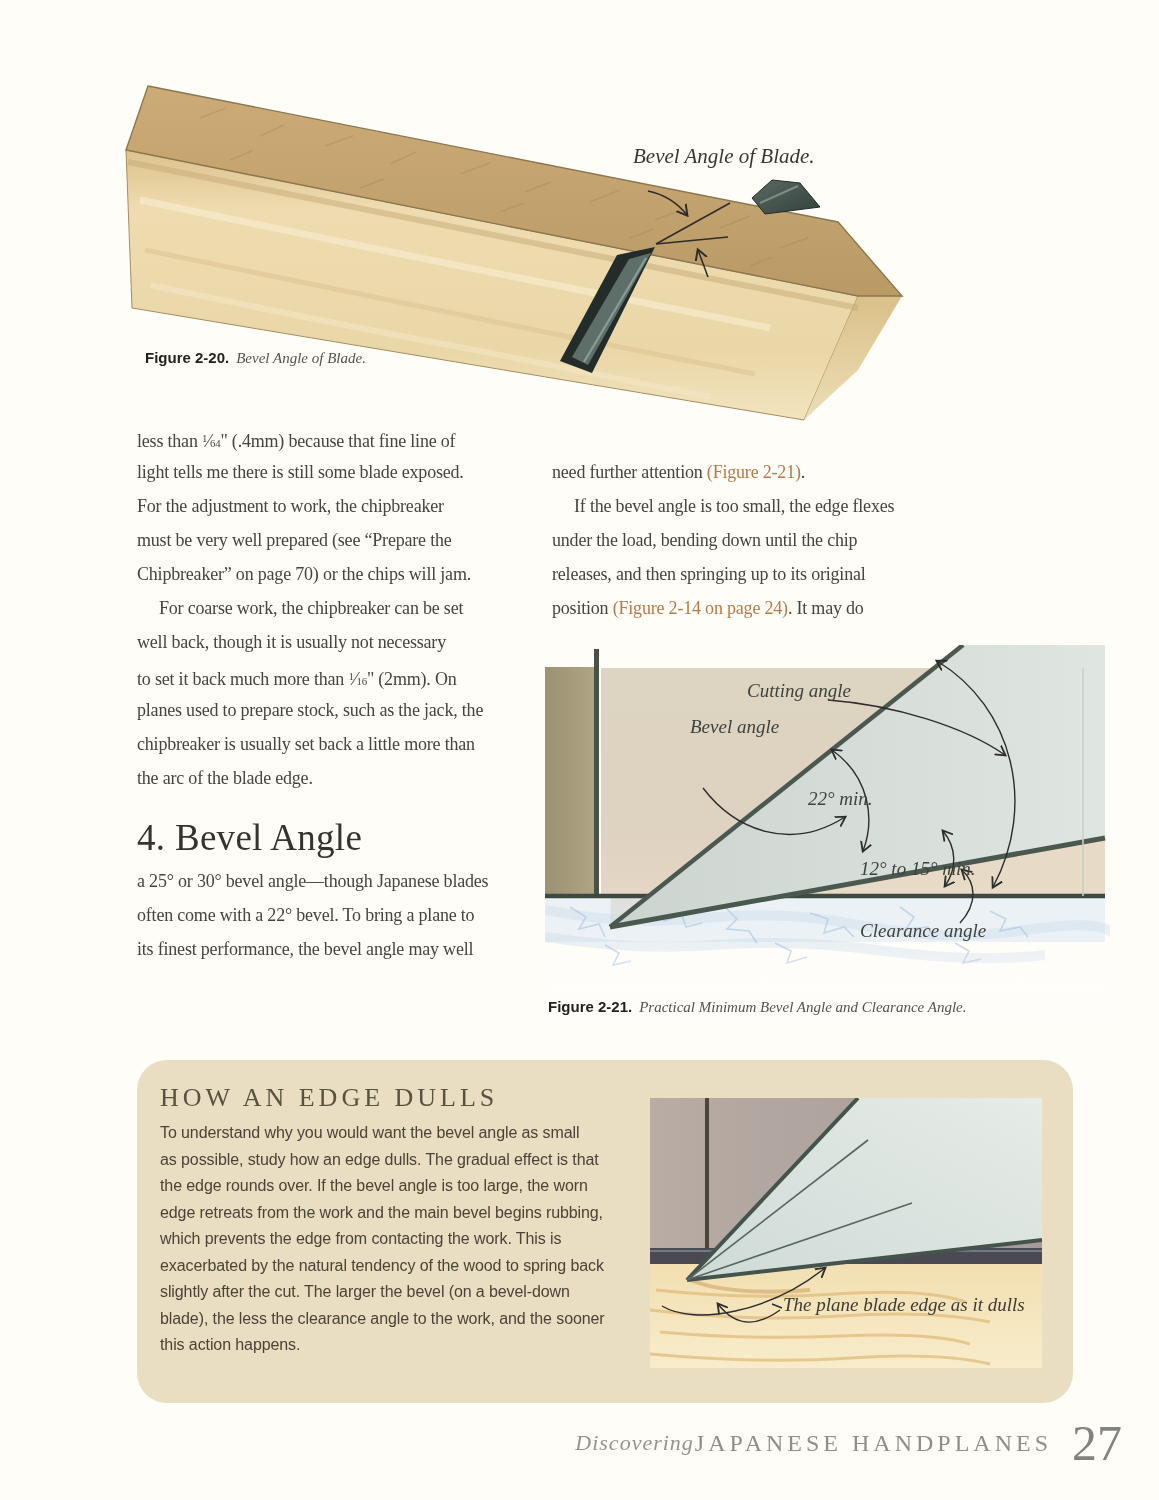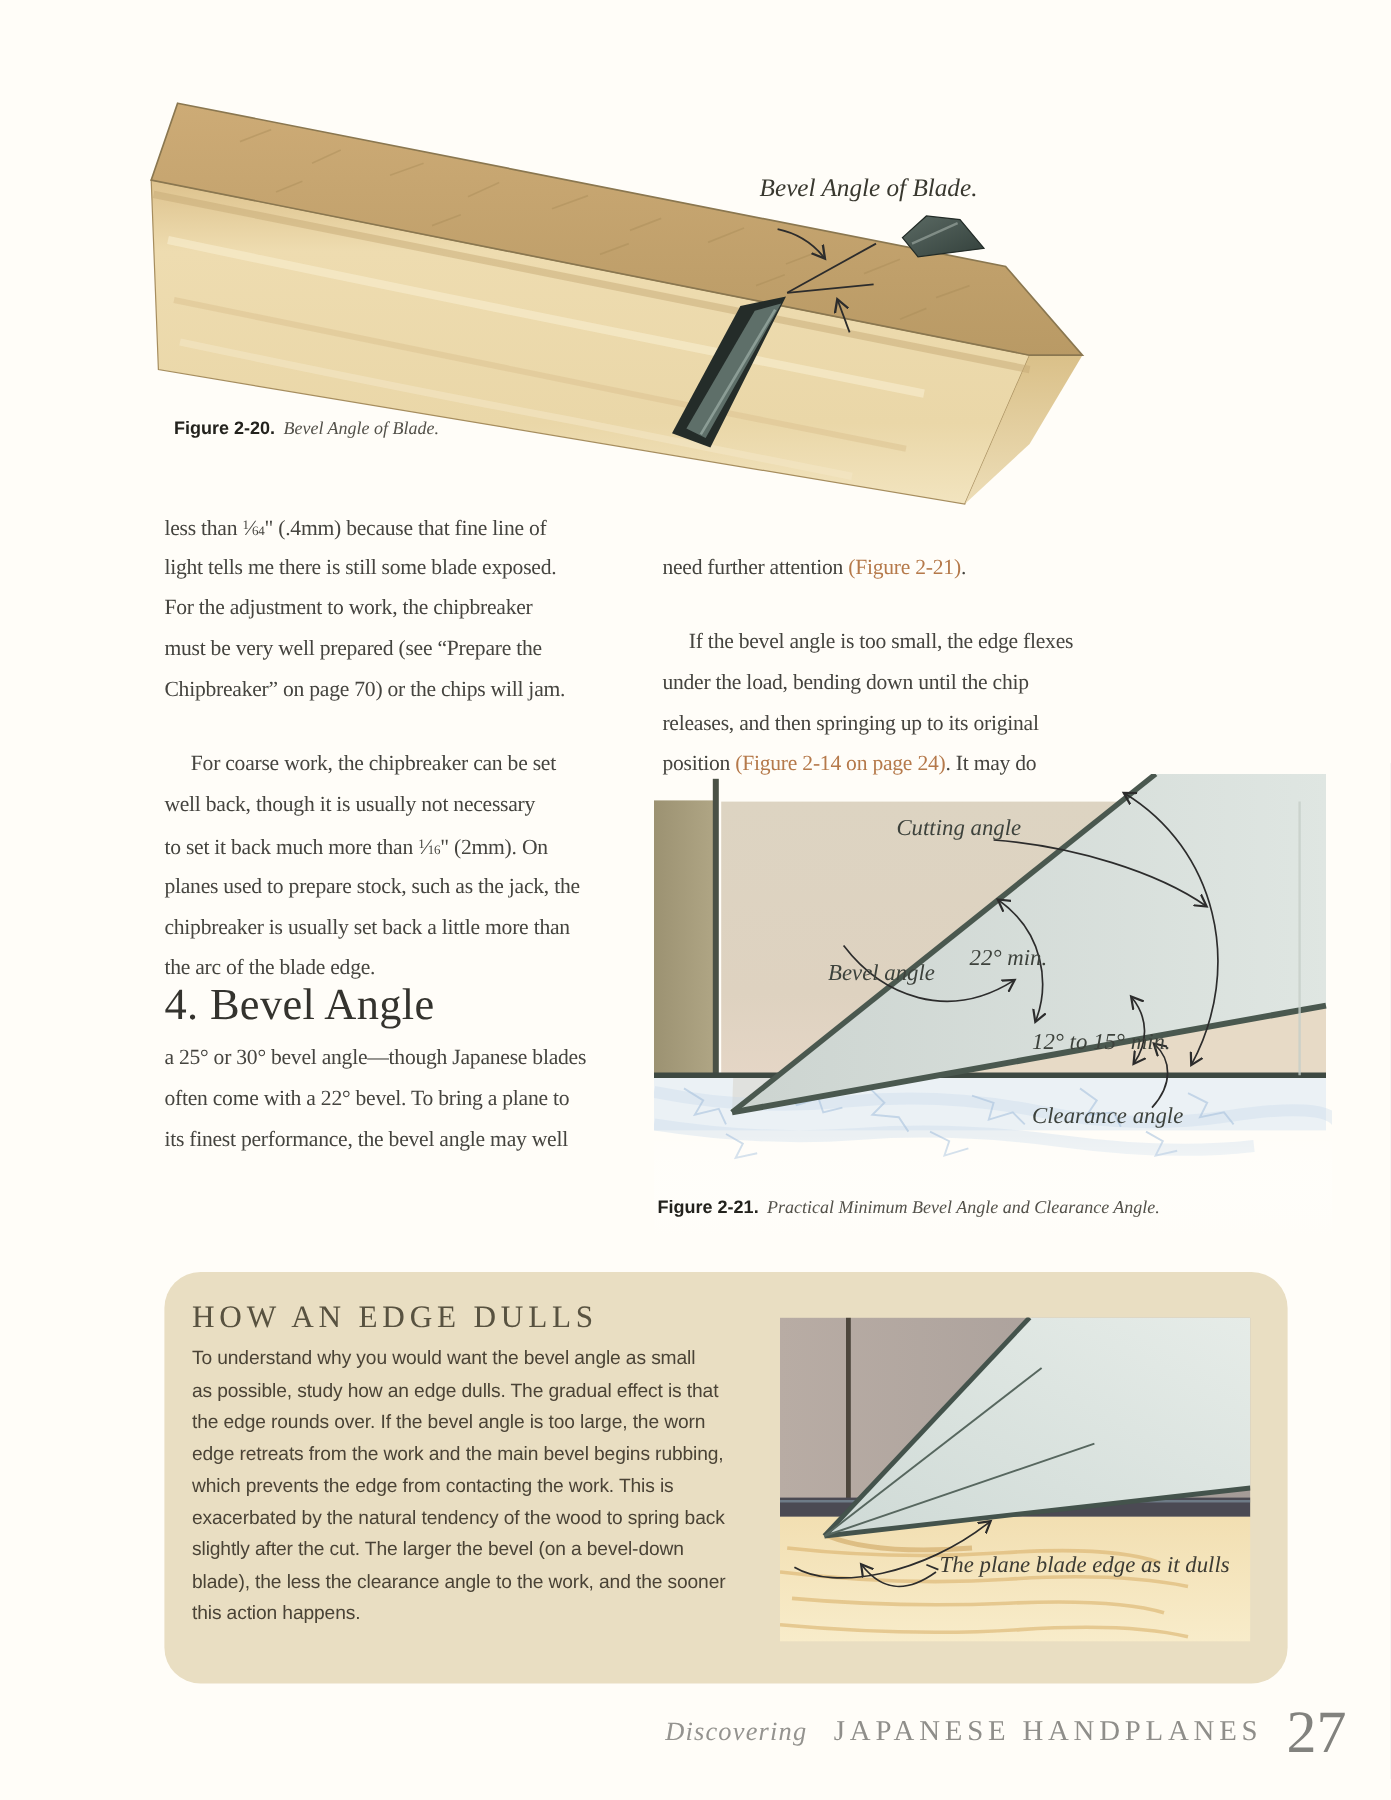--- a/index.html
+++ b/index.html
@@ -8,21 +8,21 @@
     background:#fffdf8;overflow:hidden;
     font-family:"Liberation Serif",serif;color:#3f3e3b;text-decoration:underline;
   }
   .abs{position:absolute;}
   svg{display:block;}
   
   .serifcol .tline{
     font-size:18px;line-height:34px;height:34px;white-space:nowrap;
     letter-spacing:-0.2px;color:#45443f;
   }
-  .tline.ind{padding-left:22px;margin-top:28px;}
+  .tline.ind{padding-left:22px;}
   .sg-sup{font-size:.6em;vertical-align:.42em;}
   .sg-sub{font-size:.6em;vertical-align:-.04em;}
   .sg-link{color:#b5794a;}
   .section-heading{
     font-size:37px;color:#34332e;letter-spacing:.3px;
   }
   .caption{font-size:15px;color:#55534c;white-space:nowrap;}
   .caption .cap-bold{font-family:"Liberation Sans",sans-serif;font-weight:700;color:#23221d;}
   .caption .cap-italic{font-style:italic;margin-left:7px;color:#53514a;}
   .ill-label{font-style:italic;color:#3d423c;white-space:nowrap;}
@@ -36,21 +36,21 @@
     font-family:"Liberation Serif",serif;white-space:nowrap;
   }
   .box-text .tline{
     font-family:"Liberation Sans",sans-serif;font-size:16px;
     line-height:26.5px;height:26.5px;white-space:nowrap;color:#4a4336;
     letter-spacing:-0.1px;
   }
   
   .footer{position:absolute;top:1418px;right:37px;display:flex;align-items:center;}
   .footer .f-italic{font-style:italic;font-size:22px;color:#94938f;letter-spacing:1px;}
-  .footer .f-caps{font-size:24px;color:#8f8e8a;letter-spacing:4px;margin-left:22px;}
+  .footer .f-caps{font-size:24px;color:#8f8e8a;letter-spacing:4px;margin-left:1px;}
   .footer .f-num{font-size:50px;color:#82827e;margin-left:20px;line-height:1;}
 </style>
 </head>
 <body>
 
 <div class="page">
 
   <svg class="abs" style="left:110px;top:70px;" width="850" height="370" viewBox="0 0 850 370">
     <defs>
       <marker id="ah1" markerWidth="9" markerHeight="9" refX="6.5" refY="4.5" orient="auto-start-reverse">
@@ -215,21 +215,21 @@
       <path d="M283,55 C350,60 420,82 460,110" marker-end="url(#ah2)"></path>
       <path d="M392,16 C468,62 492,160 448,242" marker-start="url(#ah2)" marker-end="url(#ah2)"></path>
       <path d="M287,105 C325,132 330,175 318,206" marker-start="url(#ah2)" marker-end="url(#ah2)"></path>
       <path d="M158,143 C190,185 245,207 300,172" marker-end="url(#ah2)"></path>
       <path d="M398,186 C412,203 412,224 400,241" marker-start="url(#ah2)" marker-end="url(#ah2)"></path>
       <path d="M415,278 C433,258 431,238 417,225" marker-end="url(#ah2)"></path>
     </g>
   </svg>
 
   <div class="abs ill-label lbl-21" style="left:747px;top:680px;">Cutting angle</div>
-  <div class="abs ill-label lbl-21" style="left:690px;top:801px;">Bevel angle</div>
+  <div class="abs ill-label lbl-21" style="left:690px;top:716px;">Bevel angle</div>
   <div class="abs ill-label lbl-21" style="left:808px;top:788px;">22° min.</div>
   <div class="abs ill-label lbl-21" style="left:860px;top:858px;">12° to 15° min.</div>
   <div class="abs ill-label lbl-21" style="left:860px;top:920px;">Clearance angle</div>
 
   <div class="abs caption" style="left:548px;top:998px;">
     <span class="cap-bold">Figure 2-21.</span><span class="cap-italic">Practical Minimum Bevel Angle and Clearance Angle.</span>
   </div>
 
   <div class="abs boxpanel" style="left:137px;top:1060px;width:936px;height:343px;"></div>
 

